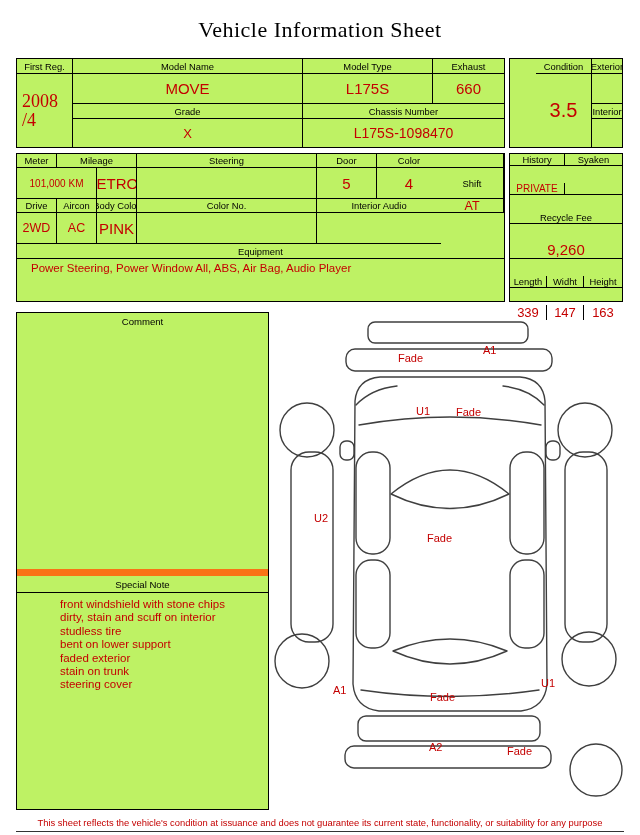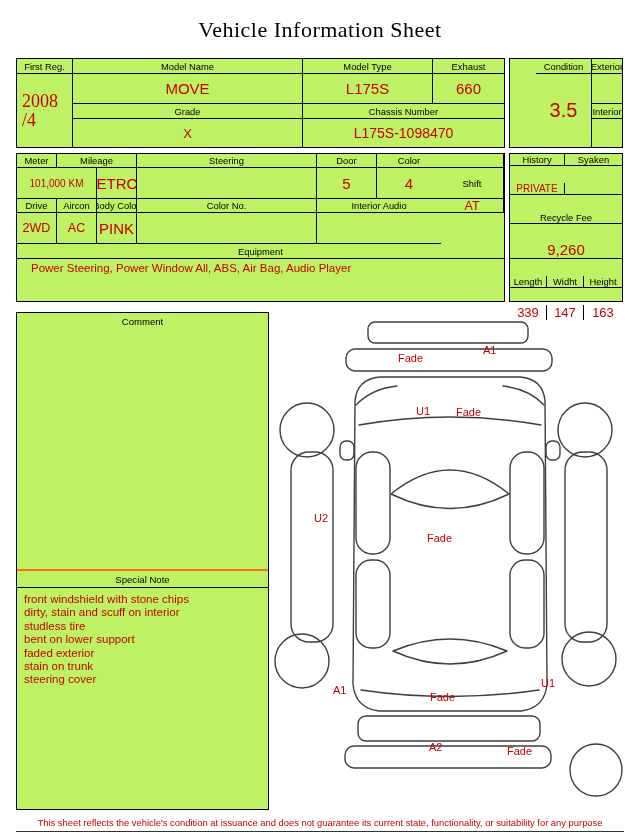--- a/index.html
+++ b/index.html
@@ -34,23 +34,23 @@
   .equip-val{grid-column:1/8;justify-content:flex-start;align-items:flex-start;padding:3px 6px;font-size:11.5px;white-space:normal;text-align:left;line-height:13px;margin-left:8px;}
   .equip-lbl{grid-column:1/8;}
   .c55{width:55px;box-sizing:border-box;}
   .c37{width:37px;box-sizing:border-box;}
   .fill{flex:1;}
 
   
   #leftpanel{left:16px;top:312px;width:253px;height:498px;display:flex;flex-direction:column;}
   .panel-hdr{height:16px;flex:0 0 16px;display:flex;align-items:center;justify-content:center;font-size:9.6px;}
   #comment-body{flex:0 0 240px;}
-  #sn-hdr{border-top:2px solid #f97316;border-bottom:1px solid #000;}
+  #sn-hdr{border-top:7px solid #f97316;border-bottom:1px solid #000;}
   #notes{flex:1;padding:5px 7px;color:#c40000;font-size:11.5px;line-height:13.4px;}
-  #notes div{white-space:nowrap;}
+  #notes div{white-space:nowrap;margin-left:36px;}
 
   
   #diagram{position:absolute;left:268px;top:312px;width:356px;height:500px;}
   #diagram .shapes{stroke:#3f3f3f;stroke-width:1.4;fill:none;stroke-linejoin:round;stroke-linecap:round;}
   #diagram .dlabels text{fill:#c40000;font-size:11px;font-family:"Liberation Sans",sans-serif;}
 
   
   #footer{
     position:absolute;left:16px;top:817px;width:608px;text-align:center;
     font-size:9.4px;color:#c40000;border-bottom:1px solid #333;padding-bottom:3px;white-space:nowrap;

